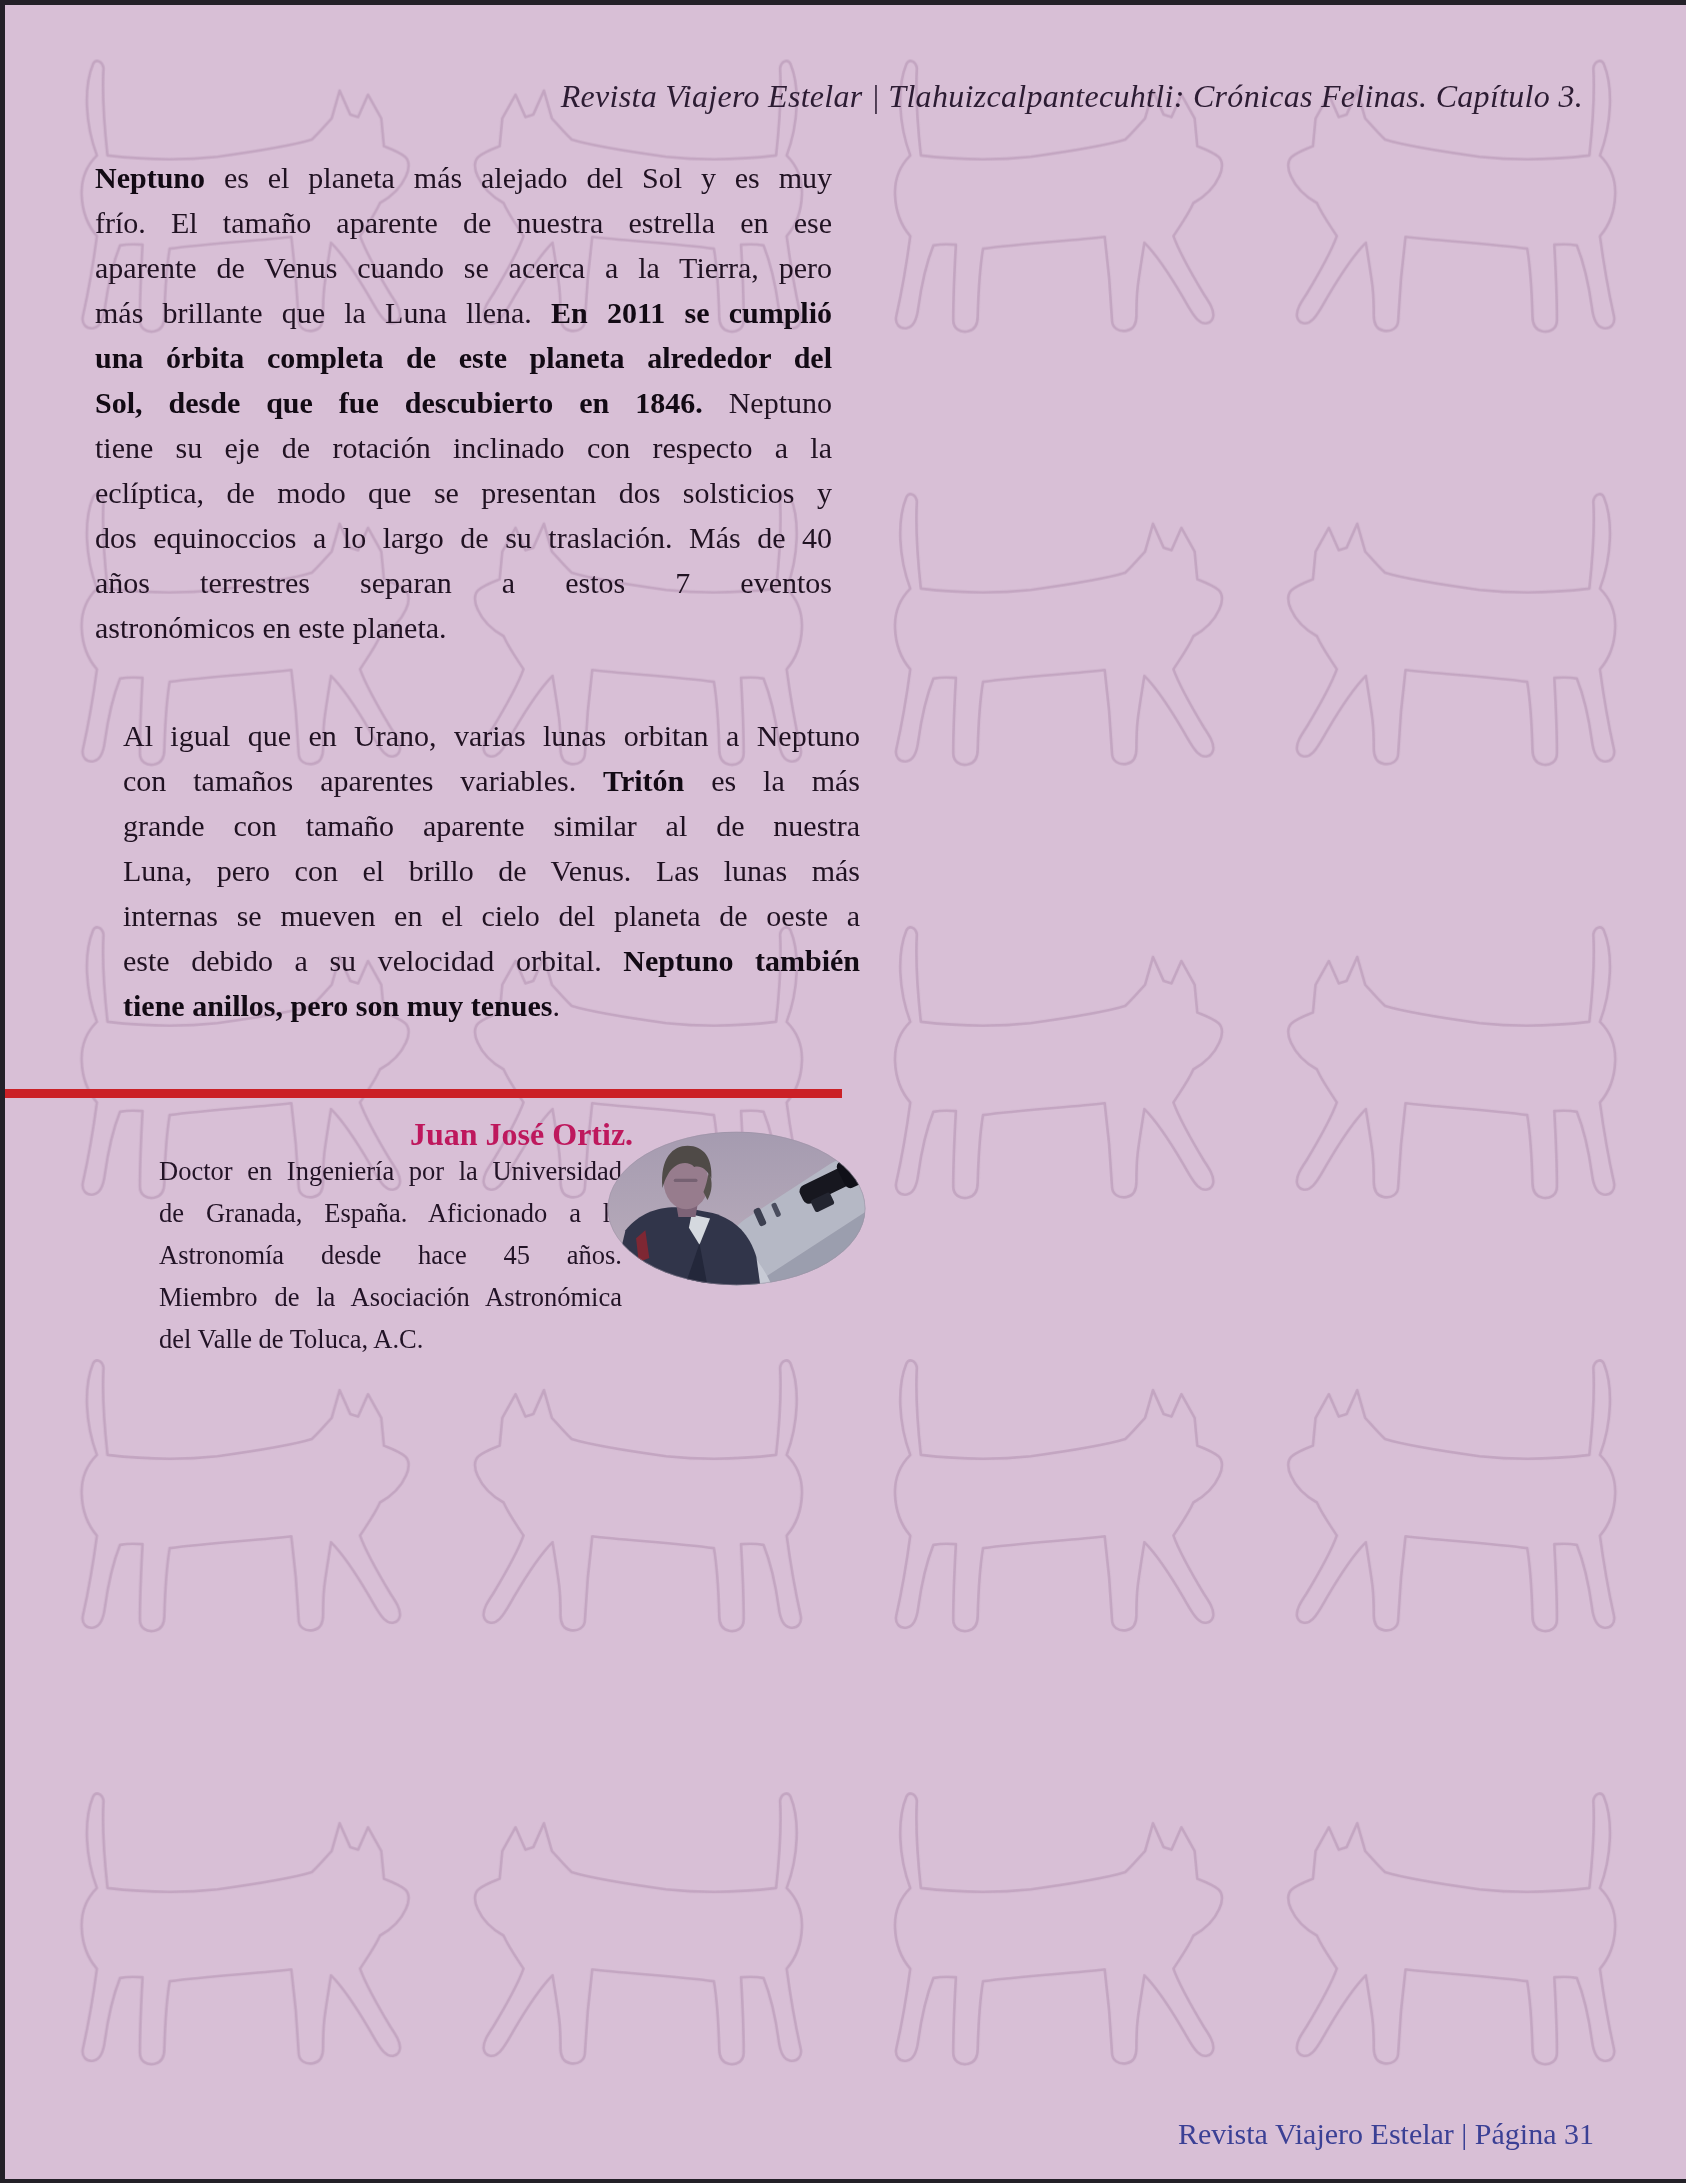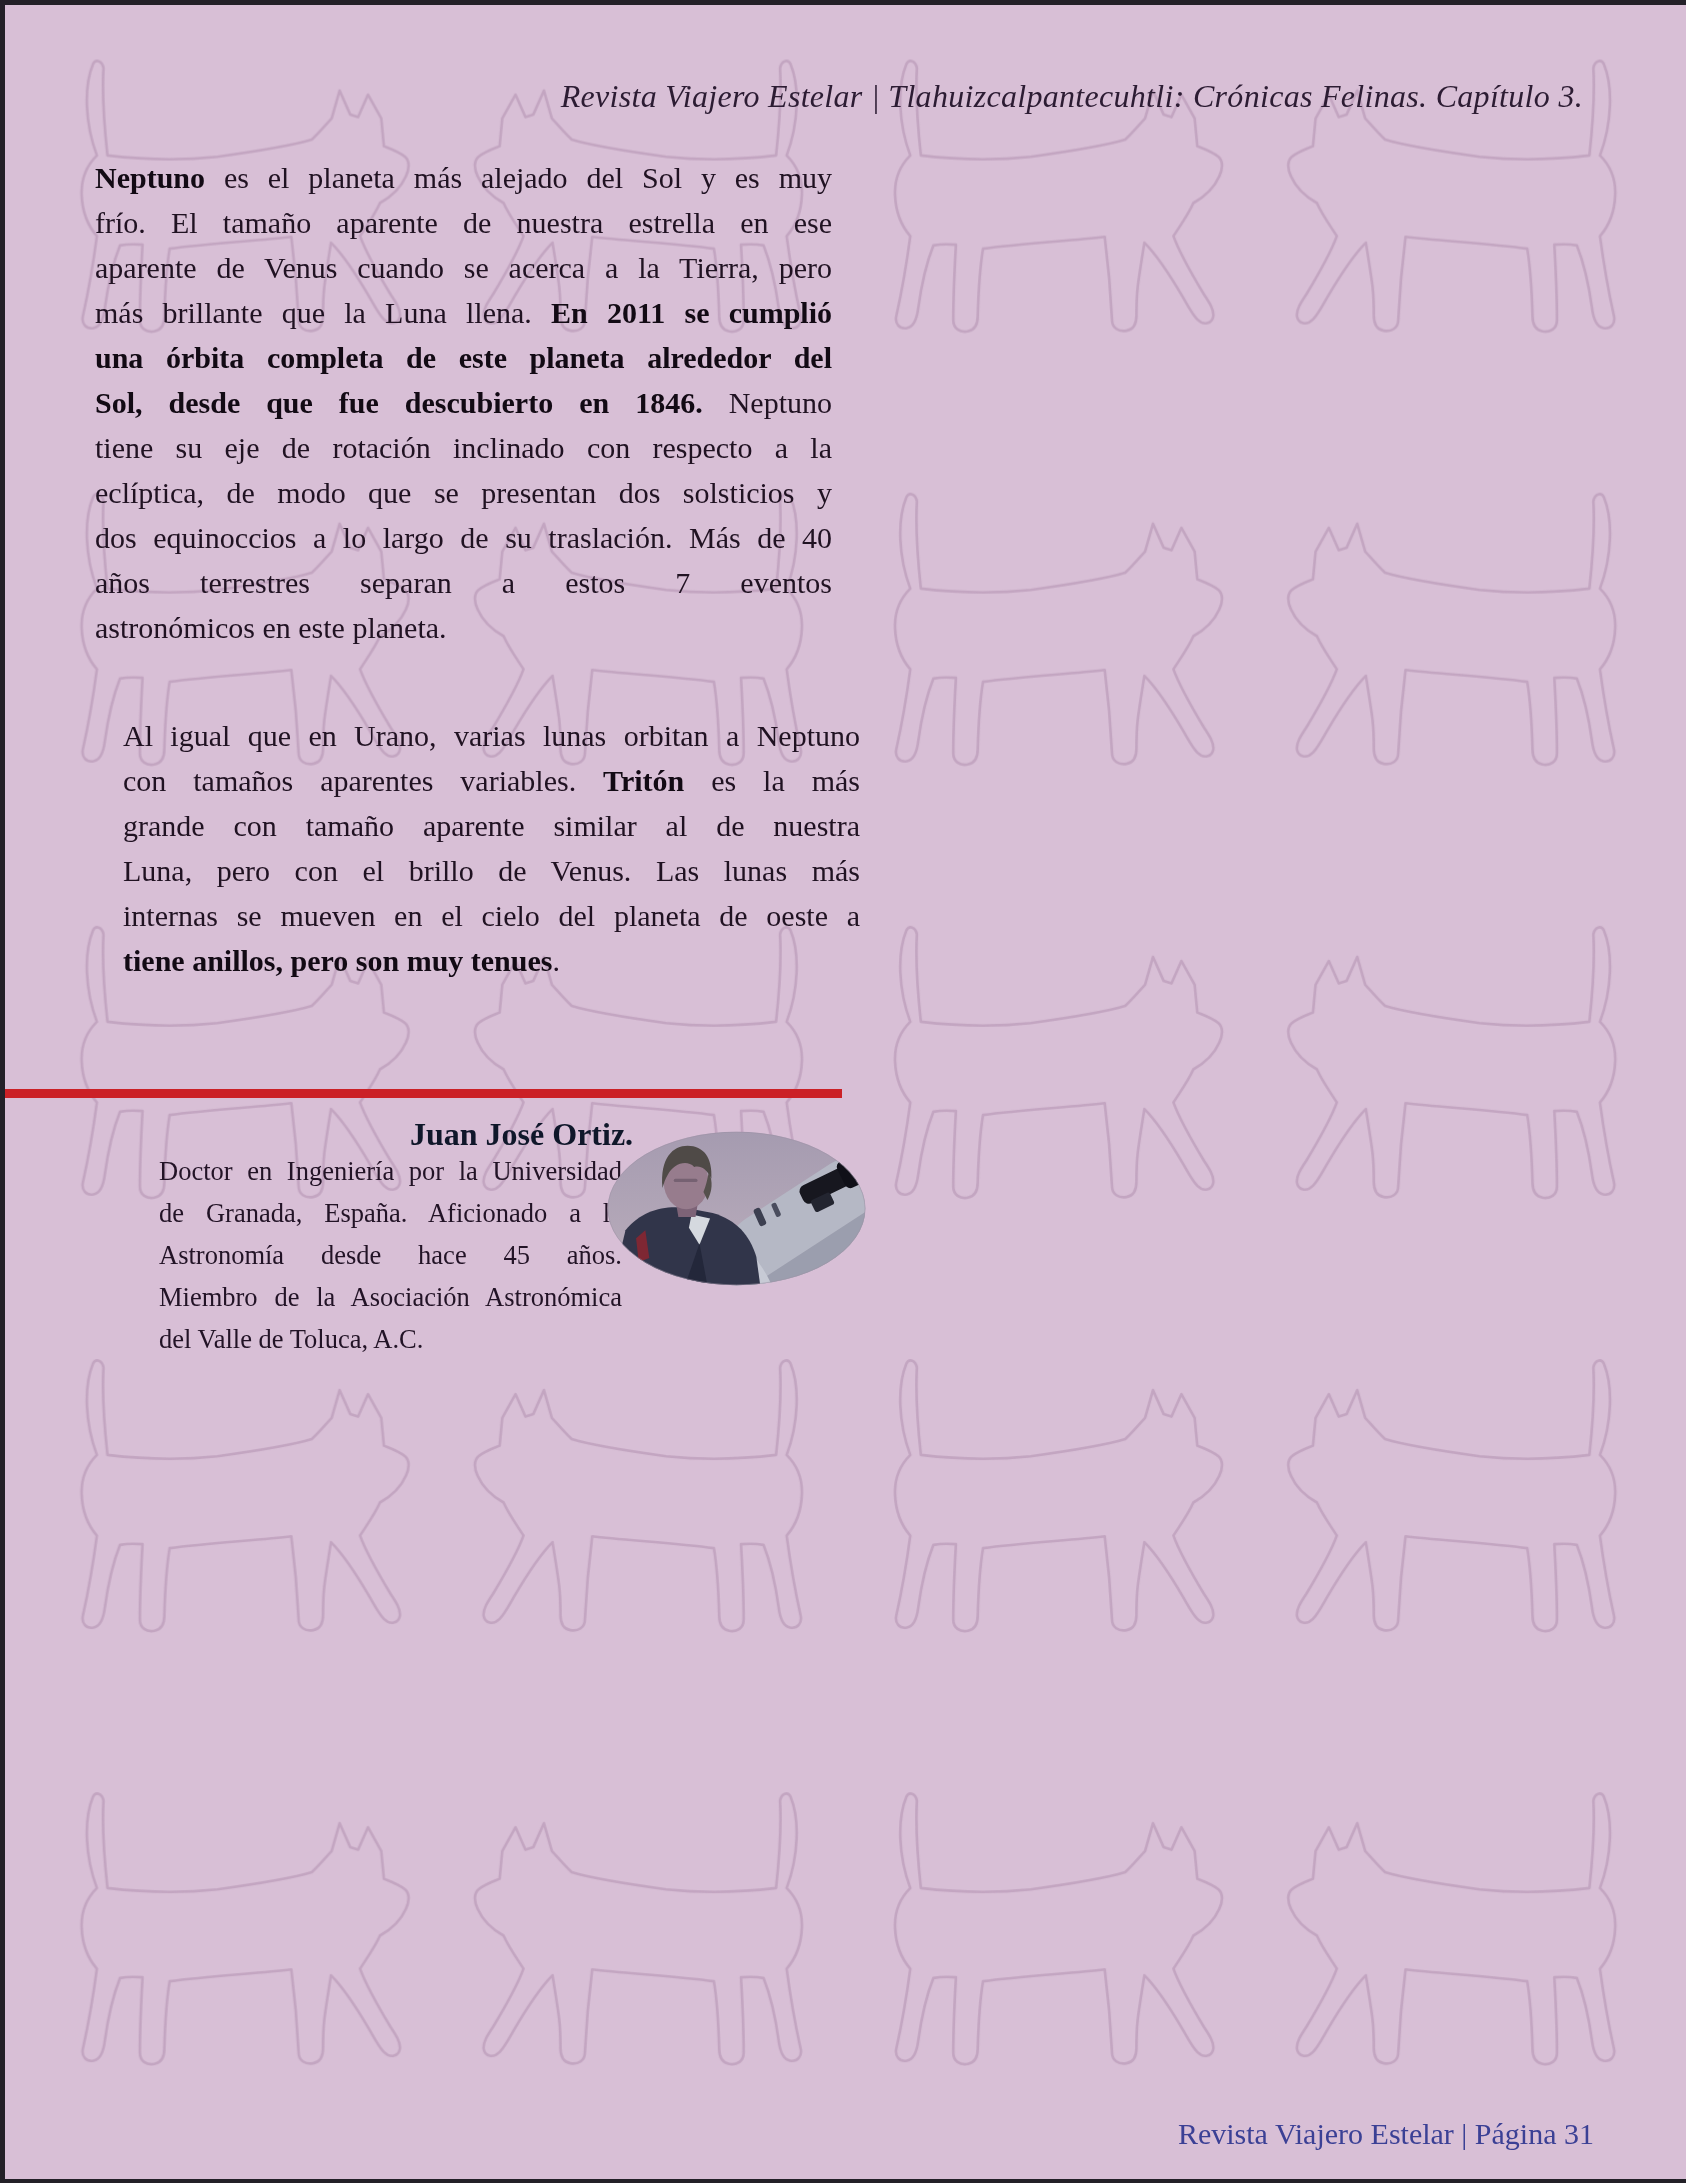--- a/index.html
+++ b/index.html
@@ -34,21 +34,21 @@
   .article .line.last{text-align-last:left;}
   .article b{color:#120a14;}
 
   .red-rule{
     position:absolute;left:5.3px;top:1089px;width:837px;height:9.3px;z-index:4;
     background:#cb2026;
   }
 
   .author-name{
     position:absolute;left:410px;top:1116px;z-index:3;
-    font-weight:bold;font-size:32px;line-height:36px;color:#0f172a;white-space:nowrap;
+    font-weight:bold;font-size:32px;line-height:36px;color:#be185d;white-space:nowrap;
   }
   .author-bio{position:absolute;left:159px;top:1150px;width:463px;z-index:3;color:#221326;}
   .author-bio .line{
     font-size:26.5px;line-height:42px;
     text-align:justify;text-align-last:justify;
   }
   .author-bio .line.last{text-align-last:left;}
 
   .author-photo{position:absolute;left:607px;top:1131px;z-index:3;}
 
@@ -119,20 +119,21 @@
       <div class="line">dos equinoccios a lo largo de su traslación. Más de 40</div>
       <div class="line">años terrestres separan a estos 7 eventos</div>
       <div class="line last">astronómicos en este planeta.</div>
     </div>
   <div class="article p2">
       <div class="line">Al igual que en Urano, varias lunas orbitan a Neptuno</div>
       <div class="line">con tamaños aparentes variables. <b>Tritón</b> es la más</div>
       <div class="line">grande con tamaño aparente similar al de nuestra</div>
       <div class="line">Luna, pero con el brillo de Venus. Las lunas más</div>
       <div class="line">internas se mueven en el cielo del planeta de oeste a</div>
+      <div class="line">este debido a su velocidad orbital. <b>Neptuno también</b></div>
       <div class="line last"><b>tiene anillos, pero son muy tenues</b>.</div>
     </div>
 
   <div class="red-rule" style="background: rgb(203, 32, 38);"></div>
 
   <div class="author-name">Juan José Ortiz.</div>
   <div class="author-bio">
       <div class="line">Doctor en Ingeniería por la Universidad</div>
       <div class="line">de Granada, España. Aficionado a la</div>
       <div class="line">Astronomía desde hace 45 años.</div>

